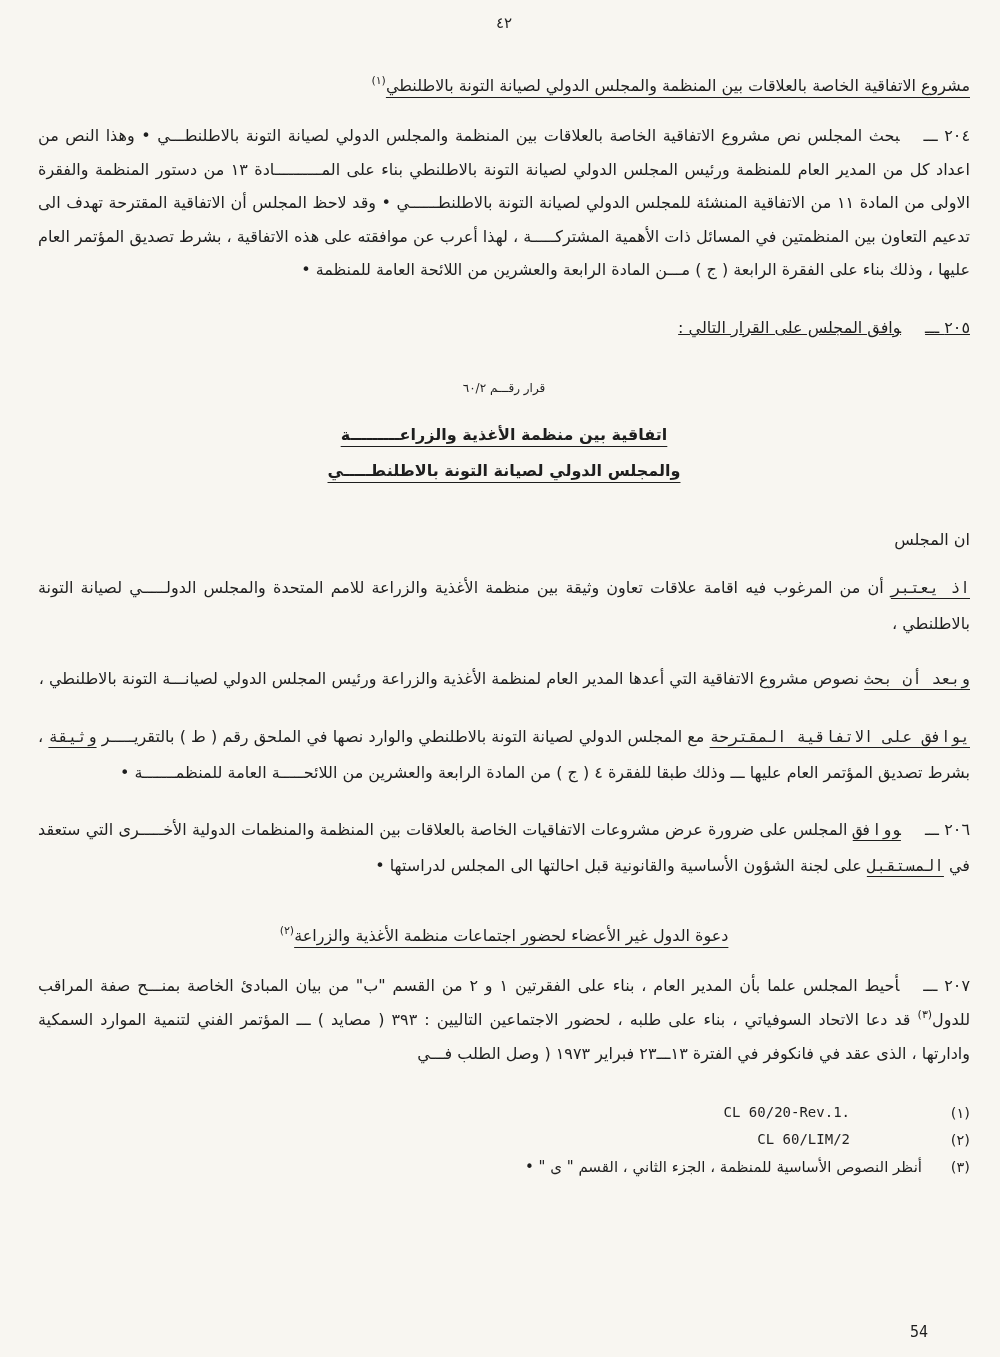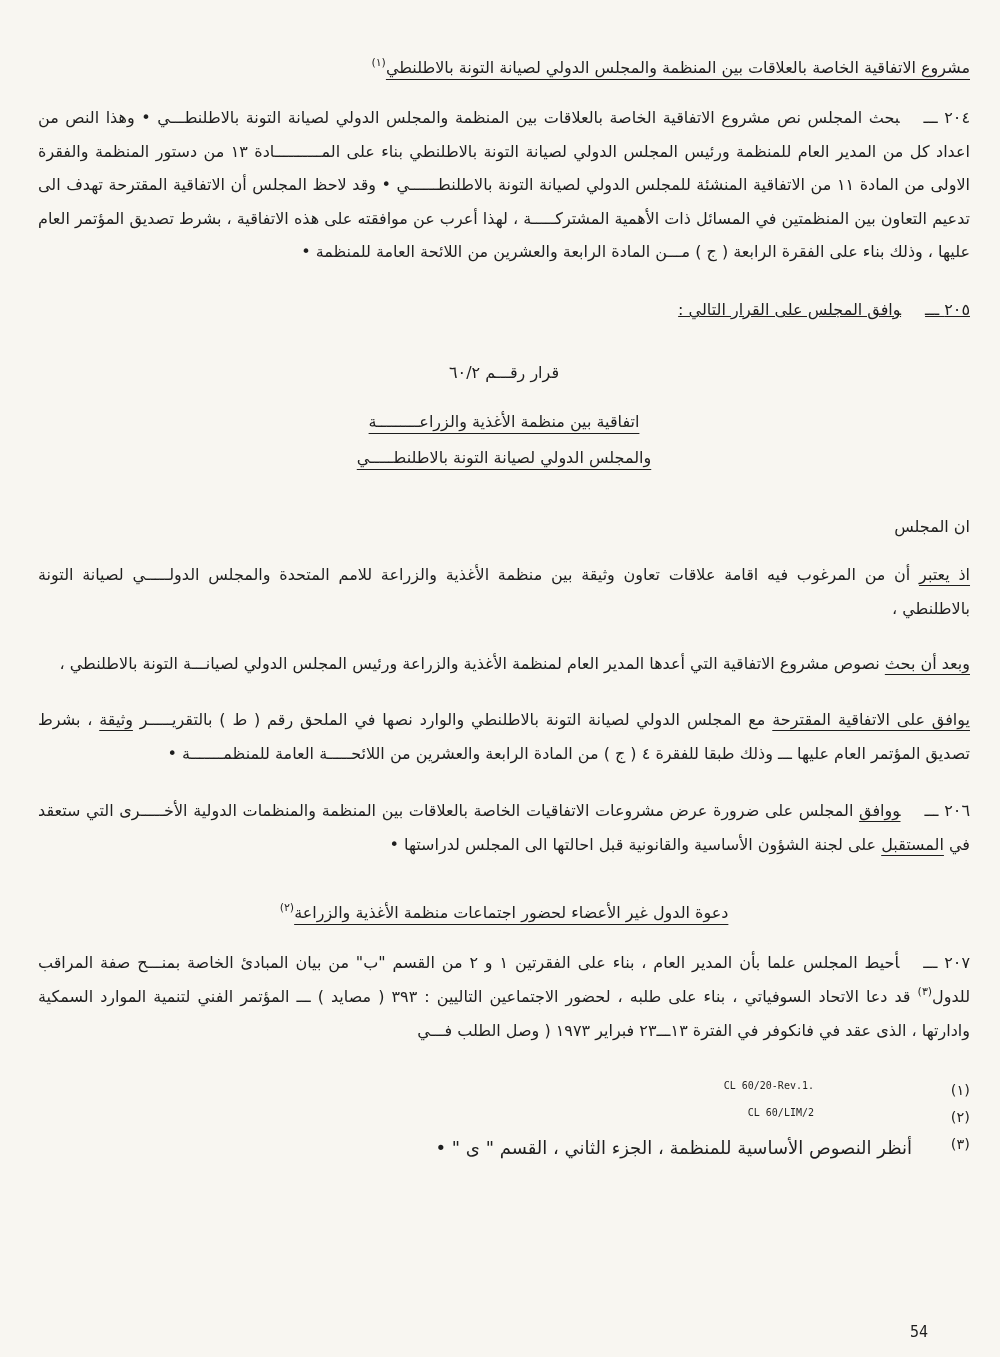--- a/index.html
+++ b/index.html
@@ -11,39 +11,40 @@
     padding:14px 30px 0 38px; overflow:hidden;
   }
   .top-num { text-align:center; font-size:15px; }
   .h1 { margin-top:44px; text-align:right; font-size:16px; }
   .h1 .utxt, .h2 .utxt { text-decoration:underline; text-underline-offset:6px; text-decoration-thickness:1px; }
   .sup { font-size:11px; position:relative; top:-7px; }
   p.body-par { margin-top:24px; font-size:16px; line-height:2.1; text-align:justify; text-justify:inter-word; }
   p.line { margin-top:24px; font-size:16px; line-height:2.1; text-align:right;text-decoration:underline; }
   .pnum { margin-left:24px; white-space:nowrap; }
   .center { text-align:center; }
-  .res-title { margin-top:36px; font-size:16px; }
-  .res-sub { margin-top:22px; font-size:16px; line-height:2.3; }
+  .res-title { margin-top:36px; font-size:12px; }
+  .res-sub { margin-top:22px; font-size:16px; line-height:2.3;font-weight:bold; }
   .res-sub .usub { text-decoration:underline; text-underline-offset:6px; }
   .opening { margin-top:40px; font-size:16px; text-align:right; }
   .clause { margin-top:22px; font-size:16px; line-height:2.1; text-align:justify; }
-  .u { text-decoration:underline; text-underline-offset:5px; text-decoration-thickness:1px; }
+  .u { text-decoration:underline; text-underline-offset:5px; text-decoration-thickness:1px;font-family:Liberation Mono, monospace; }
   .h2 { margin-top:42px; text-align:center; font-size:16px; }
   .footnotes { margin-top:30px; }
   .fn-row { display:flex; direction:rtl; align-items:flex-start; font-size:14.5px; line-height:1.85; }
   .fn-num { width:48px; flex:0 0 48px; }
-  .fn-text-latin { font-family:"DejaVu Sans Mono", monospace; font-size:10px; direction:ltr; margin-right:108px; }
-  .fn-text-ar { margin-right:10px; font-size:18px; }
+  .fn-text-latin { font-family:"DejaVu Sans Mono", monospace; font-size:14px; direction:ltr; margin-right:72px; }
+  .fn-text-ar { margin-right:0; font-size:15px; }
   .bottom-num { position:absolute; bottom:16px; right:72px; font-size:15px; font-family:"DejaVu Sans Mono", monospace; direction:ltr; }
 </style>
 </head>
 <body>
 
 <div class="page">
 
+  <div class="top-num">٤٢</div>
 
   <div class="h1">
     <span class="utxt">مشروع الاتفاقية الخاصة بالعلاقات بين المنظمة والمجلس الدولي لصيانة التونة بالاطلنطي</span><span class="sup">(١)</span>
   </div>
 
   <p class="body-par">
     <span class="pnum">٢٠٤ ـــ</span><span>بحث المجلس نص مشروع الاتفاقية الخاصة بالعلاقات بين المنظمة والمجلس الدولي لصيانة التونة بالاطلنطـــي • وهذا النص من اعداد كل من المدير العام للمنظمة ورئيس المجلس الدولي لصيانة التونة بالاطلنطي بناء على المــــــــــادة ١٣ من دستور المنظمة والفقرة الاولى من المادة ١١ من الاتفاقية المنشئة للمجلس الدولي لصيانة التونة بالاطلنطــــــي • وقد لاحظ المجلس أن الاتفاقية المقترحة تهدف الى تدعيم التعاون بين المنظمتين في المسائل ذات الأهمية المشتركـــــة ، لهذا أعرب عن موافقته على هذه الاتفاقية ، بشرط تصديق المؤتمر العام عليها ، وذلك بناء على الفقرة الرابعة ( ج ) مـــن المادة الرابعة والعشرين من اللائحة العامة للمنظمة •</span>
   </p>
 
   <p class="line">

